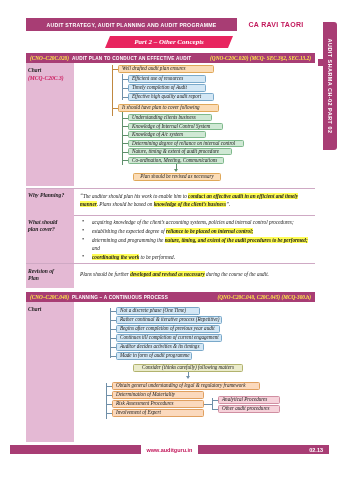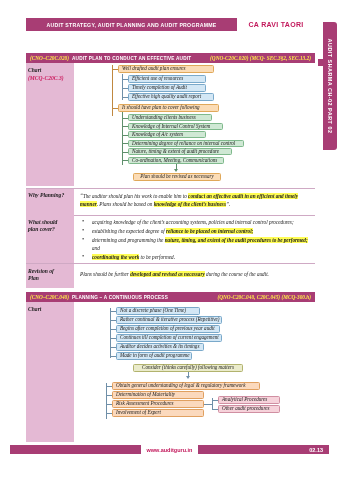--- a/index.html
+++ b/index.html
@@ -201,20 +201,21 @@
   <div class="header-row">
     <div class="header-title">AUDIT STRATEGY, AUDIT PLANNING AND AUDIT PROGRAMME</div>
     <div class="header-author">CA RAVI TAORI</div>
   </div>
 
   <div class="side-notch"></div>
   <div class="side-tab">
     <span>AUDIT SHARMA CH-02 PART 02</span>
   </div>
 
+  <div class="part-banner">Part 2 – Other Concepts</div>
 
   <div class="section-bar" style="top:53px;">
     <span class="sb-code">(CNO–C20C.020)</span>
     <span class="sb-title">AUDIT PLAN TO CONDUCT AN EFFECTIVE AUDIT</span>
     <span class="sb-right">(QNO-C20C.020) (MCQ- SEC.3§2, SEC.13.2)</span>
   </div>
 
   <div class="tint" style="top:63px;height:123px;"></div>
   <div class="lbl-chart" style="top:66px;">
     <span>Chart</span>

